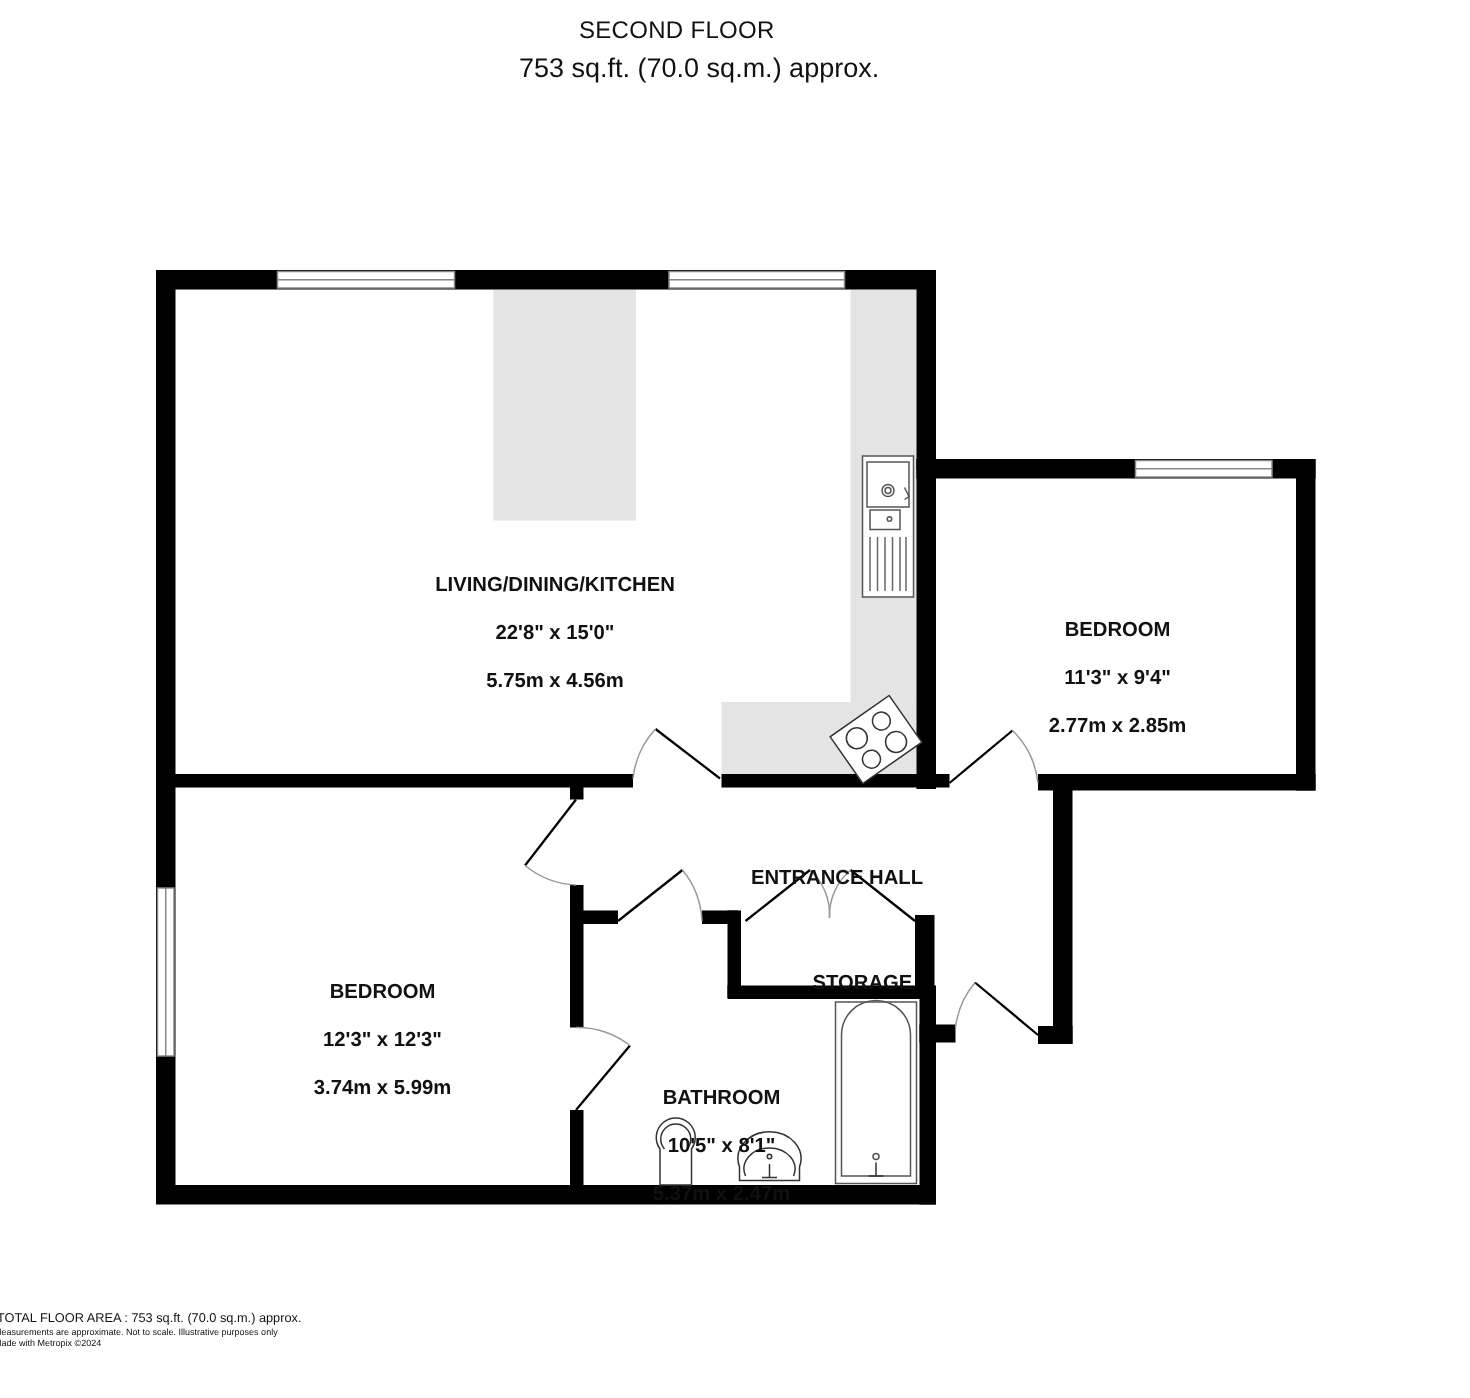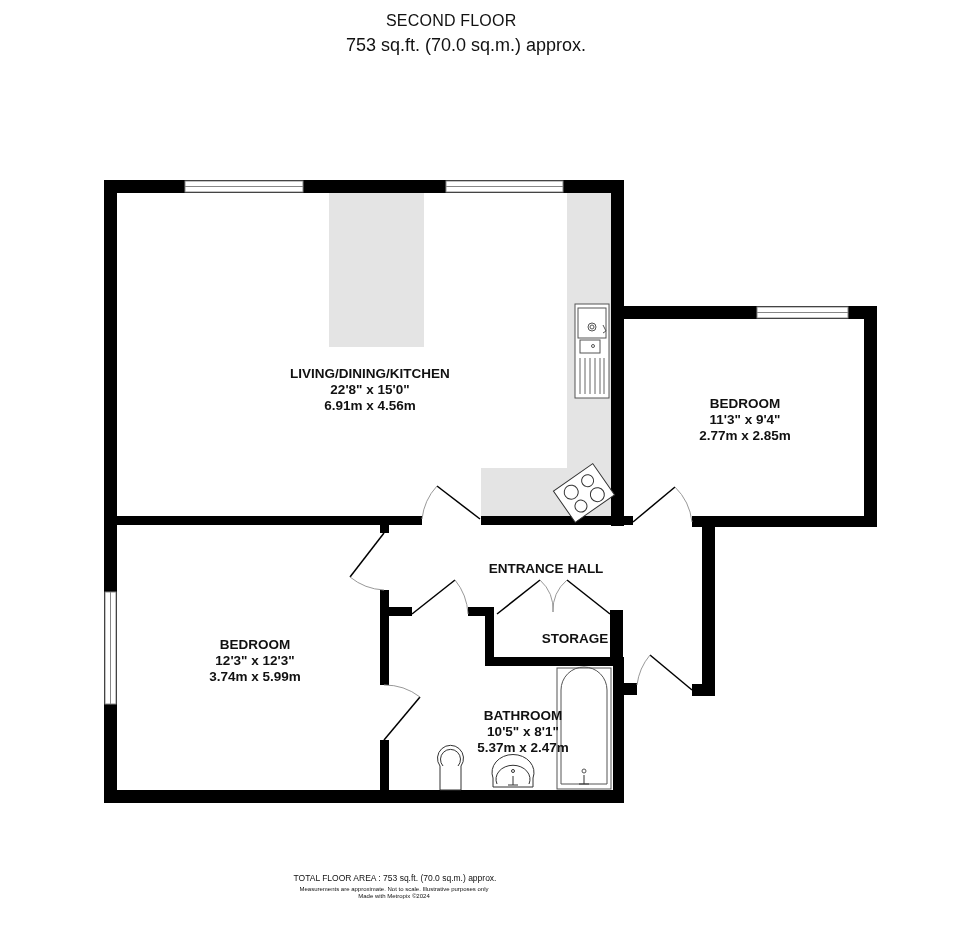--- a/index.html
+++ b/index.html
@@ -2,22 +2,22 @@
 <html><head>
   <meta charset="utf-8">
   <style>
     html, body { margin: 0; padding: 0; background: #ffffff; }
     body { width: 980px; height: 932px; position: relative; overflow: hidden;
            font-family: "Liberation Sans", sans-serif; color: #111; }
     .floor-title { position: absolute; left: 386px; top: 12px; font-size: 16px; letter-spacing: 0.2px; }
     .floor-area  { position: absolute; left: 346px; top: 35px; font-size: 18px; }
     svg.plan { position: absolute; left: 0; top: 0; }
     .room-label { position: absolute; text-align: center; font-weight: bold; font-size: 13.5px; line-height: 16px; }
-    .room-label span { display: block; white-space: nowrap; }
-    .footer { position: absolute; left: 0; top: 873px; width: 792px; text-align: center; }
+    .room-label span { display: block; white-space: nowrap; margin-top: 16px; }
+    .footer { position: absolute; left: 0; top: 873px; width: 792px; text-align: left; }
     .footer .total { font-size: 8.5px; display: block; margin-left: -2px; }
     .footer .note  { font-size: 6px; display: block; margin-top: 3px; margin-left: -4px; }
     .footer .made  { font-size: 6px; display: block; margin-top: 1px; margin-left: -4px; }
   </style>
 </head>
 <body>
 
 <div class="floor-title">SECOND FLOOR</div>
 <div class="floor-area">753 sq.ft. (70.0 sq.m.) approx.</div>
 
@@ -172,44 +172,44 @@
     <path d="M493 787 L493 778 A21 18 0 1 1 533 778 L533 787 Z"></path>
     <path d="M497 784 A17 14 0 1 1 529 784" fill="none"></path>
     <circle cx="513" cy="771" r="1.5" fill="none"></circle>
     <path d="M508 785 h10 M513 776 v9" stroke="#333"></path>
   </g>
 </svg>
 
 <div class="room-label" style="left:270px; top:366px; width:200px;">
   <span>LIVING/DINING/KITCHEN</span>
   <span>22'8"  x 15'0"</span>
-  <span>6.91m  x 4.56m</span>
+  <span>5.75m  x 4.56m</span>
 </div>
 
 <div class="room-label" style="left:670px; top:396px; width:150px;">
   <span>BEDROOM</span>
   <span>11'3"  x 9'4"</span>
   <span>2.77m  x 2.85m</span>
 </div>
 
 <div class="room-label" style="left:190px; top:637px; width:130px;">
   <span>BEDROOM</span>
   <span>12'3"  x 12'3"</span>
   <span>3.74m  x 5.99m</span>
 </div>
 
-<div class="room-label" style="left:466px; top:561px; width:160px;">
+<div class="room-label" style="left:478px; top:561px; width:160px;">
   <span>ENTRANCE HALL</span>
 </div>
 
 <div class="room-label" style="left:515px; top:631px; width:120px;">
   <span>STORAGE</span>
 </div>
 
-<div class="room-label" style="left:458px; top:708px; width:130px;">
+<div class="room-label" style="left:416px; top:708px; width:130px;">
   <span>BATHROOM</span>
   <span>10'5"  x 8'1"</span>
   <span>5.37m  x 2.47m</span>
 </div>
 
 <div class="footer">
   <span class="total">TOTAL FLOOR AREA : 753 sq.ft. (70.0 sq.m.) approx.</span>
   <span class="note">Measurements are approximate.  Not to scale.  Illustrative purposes only</span>
   <span class="made">Made with Metropix ©2024</span>
 </div>

